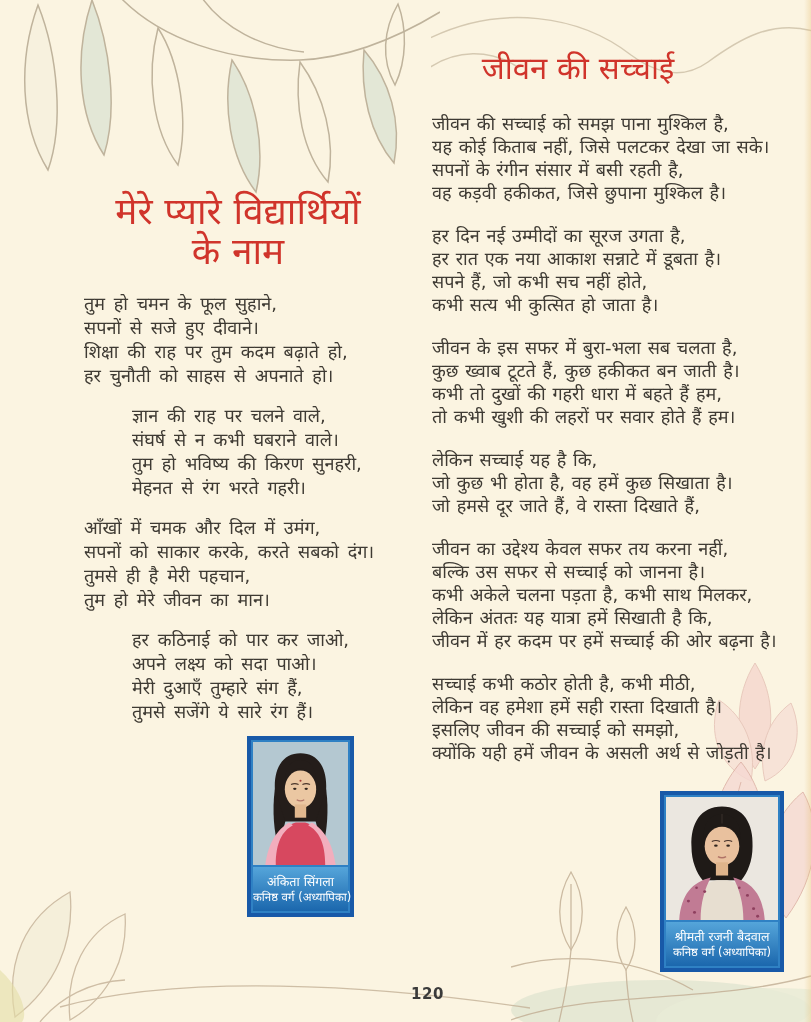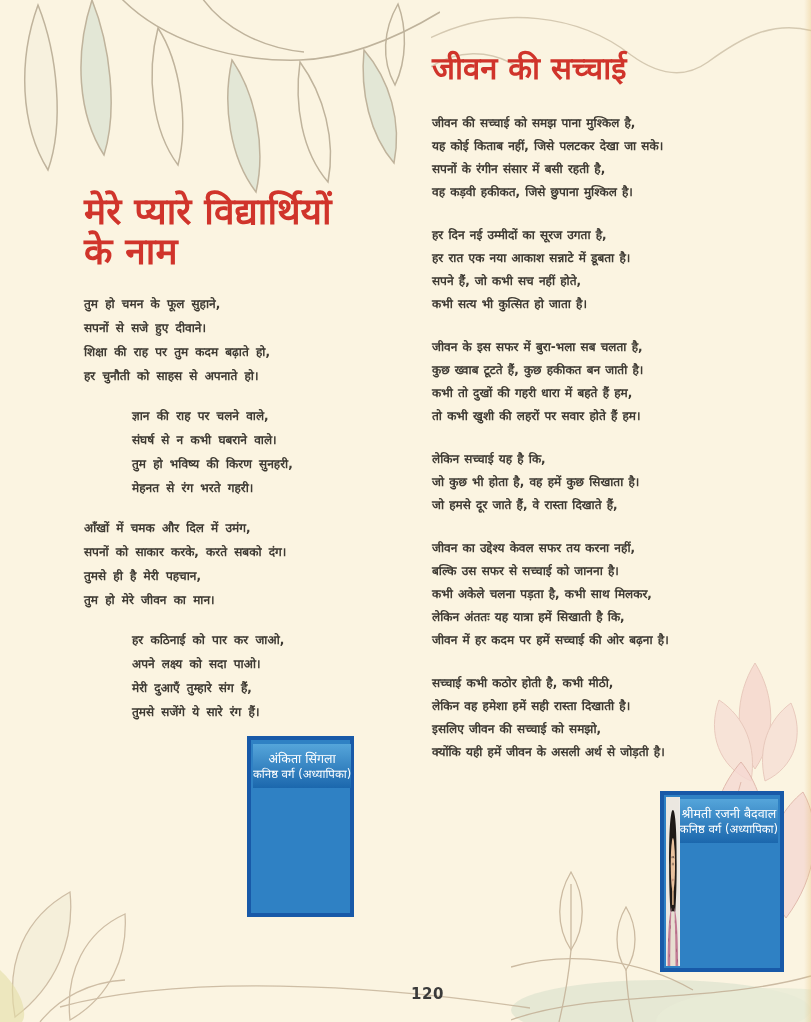--- a/index.html
+++ b/index.html
@@ -14,31 +14,31 @@
   body{font-family:"DejaVu Sans","Liberation Sans",sans-serif;background:#888;}
   .page{
     position:relative;width:811px;height:1022px;background:var(--cream);
     overflow:hidden;margin:0 auto;
   }
   .deco{position:absolute;pointer-events:none;}
   .edge-right{right:0;top:0;width:7px;height:1022px;background:linear-gradient(to left,rgba(231,195,128,.38),rgba(231,195,128,0));}
   
   .left-col{position:absolute;left:84px;top:192px;width:308px;}
   .right-col{position:absolute;left:432px;top:46px;width:368px;}
-  .poem-title{color:var(--red);font-weight:bold;}
+  .poem-title{color:var(--red);font-weight:normal;text-align:center;}
   .title-left{font-size:37px;line-height:40px;margin-bottom:20px;}
   .title-right{font-size:31px;line-height:44px;width:292px;margin-bottom:22px;}
-  .stanza{color:var(--ink);font-size:12px;line-height:24px;margin-bottom:16px;word-spacing:3px;font-weight:bold;}
+  .stanza{color:var(--ink);font-size:18px;line-height:24px;margin-bottom:16px;word-spacing:3px;}
   .right-col .stanza{line-height:23px;margin-bottom:20px;word-spacing:1px;}
   .stanza.indent{padding-left:48px;}
   .pline{white-space:nowrap;}
   
   .photo-frame{
     position:absolute;border:4px solid var(--frame-blue);
-    background:#2f81c4;padding:2px;display:flex;flex-direction:row;
+    background:#2f81c4;padding:2px;display:flex;flex-direction:column;
   }
   .photo-left{left:247px;top:736px;width:107px;height:181px;}
   .photo-right{left:660px;top:791px;width:124px;height:181px;}
   .portrait{flex:1;overflow:hidden;background:#fff;}
   .portrait svg{display:block;width:100%;height:100%;}
   .photo-caption{
     margin-top:2px;height:44px;flex:0 0 44px;
     background:linear-gradient(var(--cap-blue-top),var(--cap-blue-bot));
     color:#fff;text-align:center;display:flex;flex-direction:column;
     justify-content:center;gap:1px;

